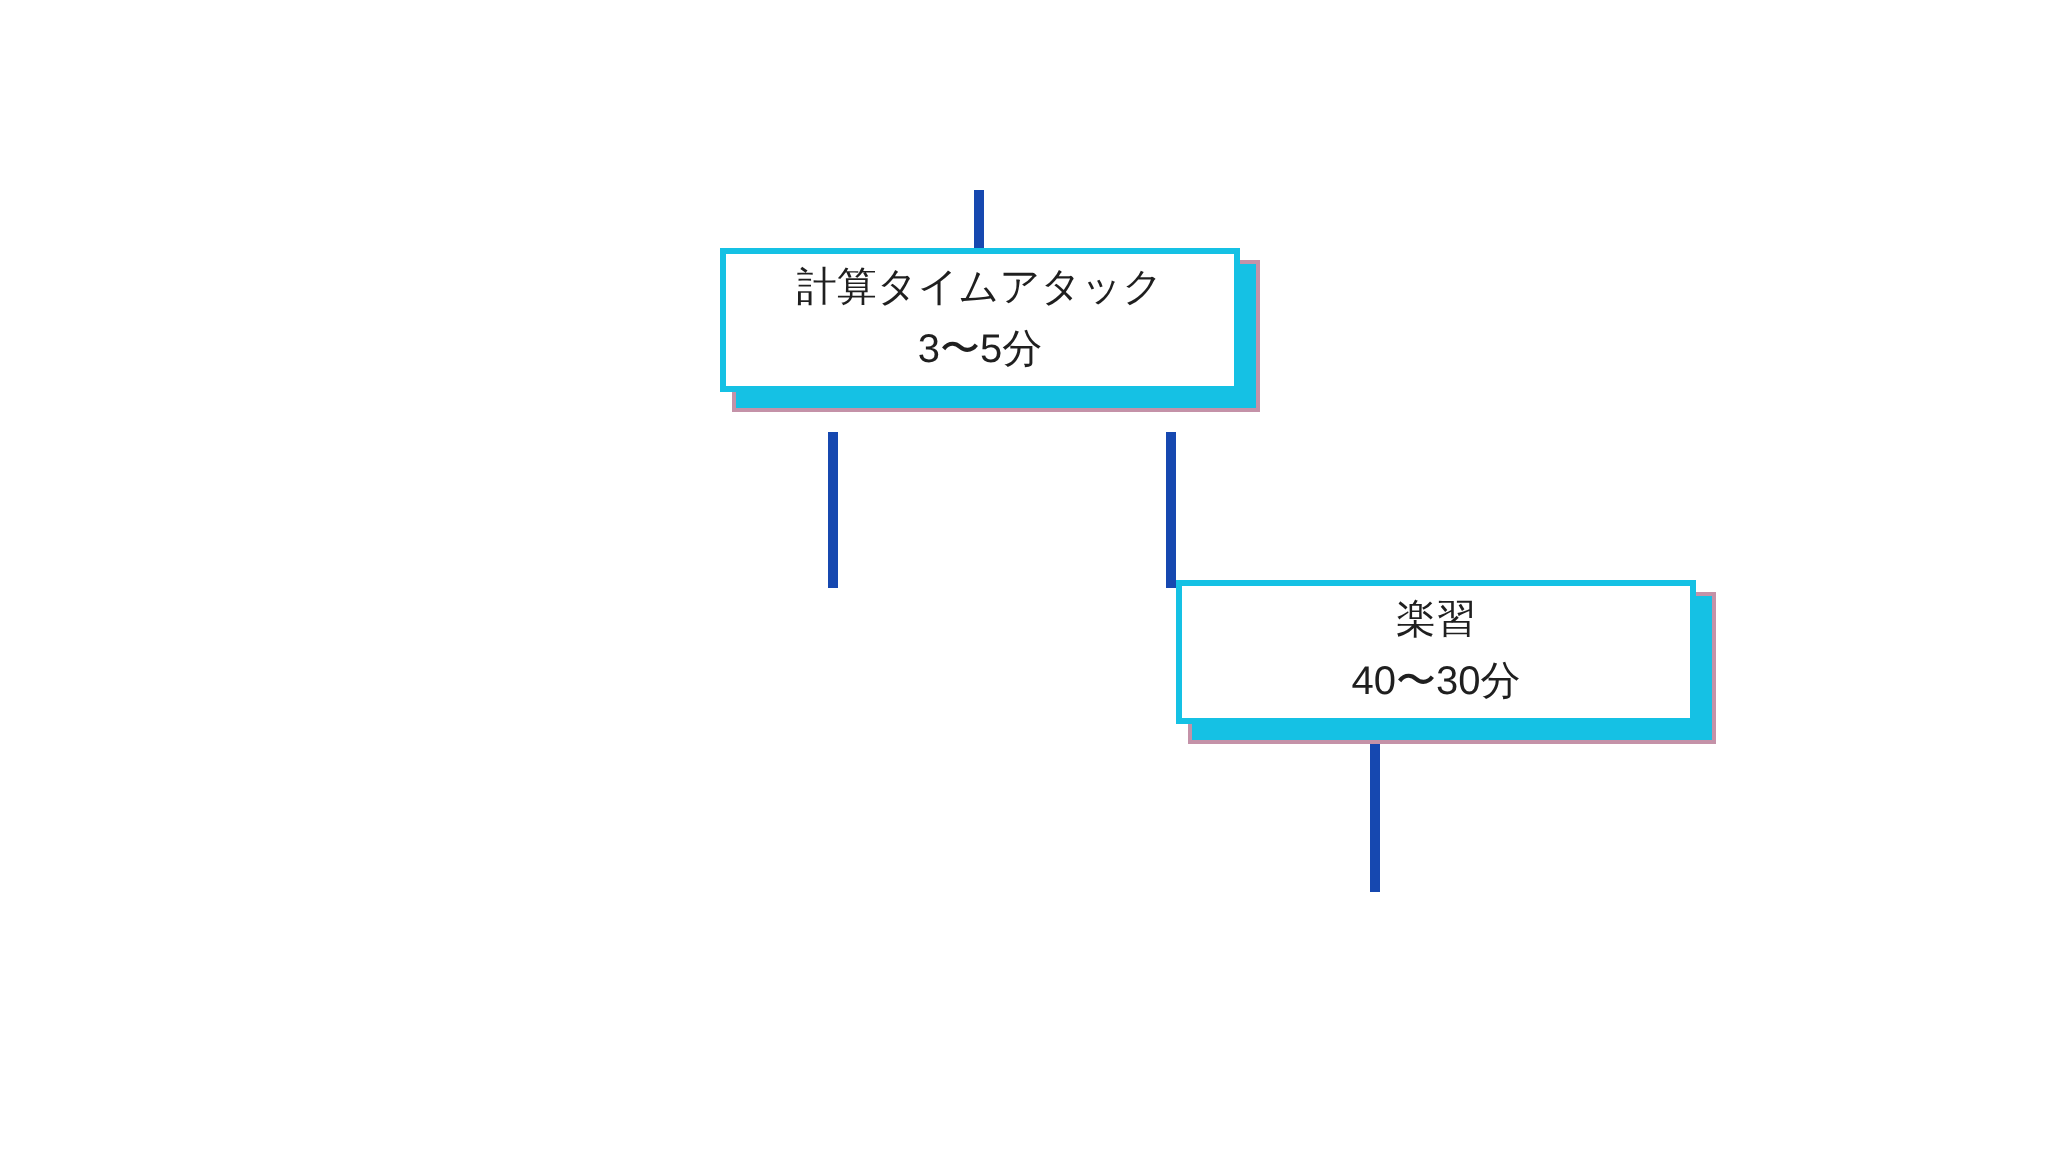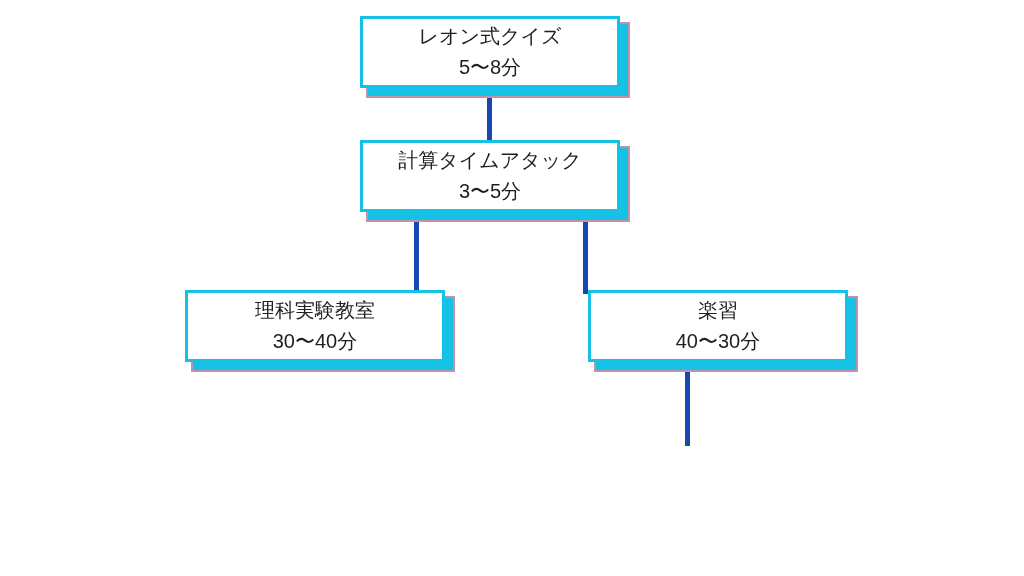--- a/index.html
+++ b/index.html
@@ -38,54 +38,46 @@
     white-space: nowrap;
   }
   .connector {
     position: absolute;
     width: 5px;
     background: #1648b0;
     z-index: 1;
   }
   
   .pos-quiz    { left: 360px; top: 16px;  }
-  .pos-keisan  { left: 360px; top: 140px; }
+  .pos-keisan  { left: 360px; top: 124px; }
   .pos-rika    { left: 185px; top: 290px; }
   .pos-gakushu { left: 588px; top: 290px; }
   .pos-enshu   { left: 560px; top: 441px; }
   
   .con-1 { left: 487px; top: 95px;  height: 50px; }
   .con-2 { left: 414px; top: 216px; height: 78px; }
   .con-3 { left: 583px; top: 216px; height: 78px; }
   .con-4 { left: 685px; top: 368px; height: 78px; }
 </style>
 </head>
 <body>
 
 <div class="canvas">
 
   <div class="connector con-1"></div>
   <div class="connector con-2"></div>
   <div class="connector con-3"></div>
   <div class="connector con-4"></div>
 
-  <div class="node pos-quiz">
-    <div class="node-title">レオン式クイズ</div>
-    <div class="node-duration">5〜8分</div>
-  </div>
 
   <div class="node pos-keisan">
     <div class="node-title">計算タイムアタック</div>
     <div class="node-duration">3〜5分</div>
   </div>
 
-  <div class="node pos-rika">
-    <div class="node-title">理科実験教室</div>
-    <div class="node-duration">30〜40分</div>
-  </div>
 
   <div class="node pos-gakushu">
     <div class="node-title">楽習</div>
     <div class="node-duration">40〜30分</div>
   </div>
 
 
 </div>
 
 </body></html>

